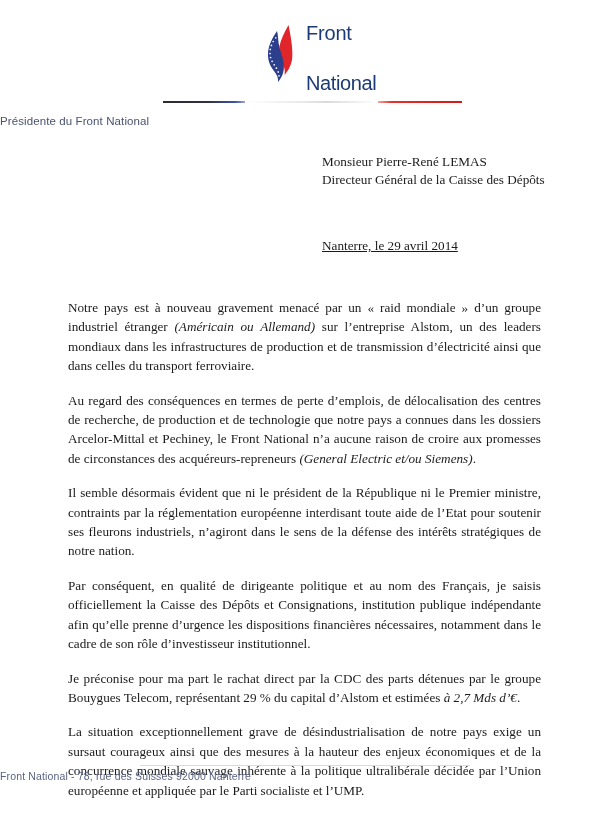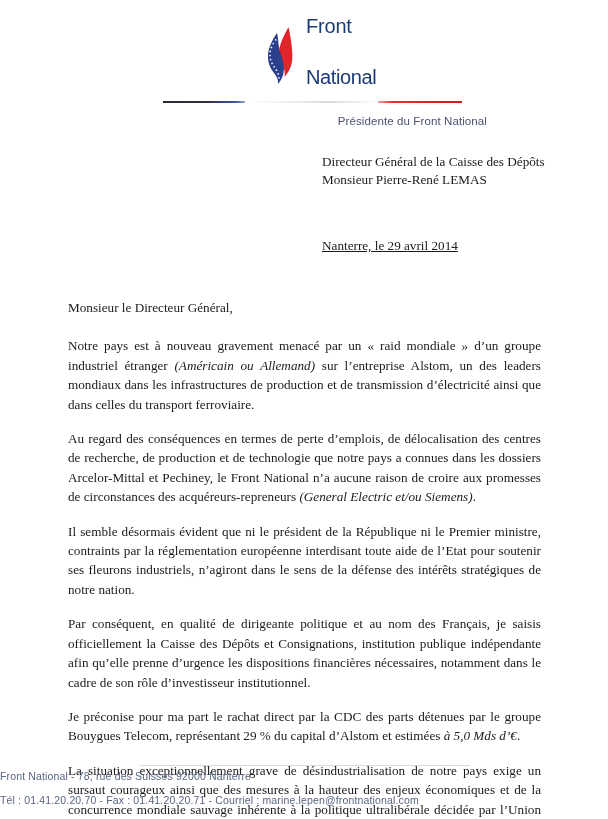--- a/index.html
+++ b/index.html
@@ -22,21 +22,21 @@
     top: 0;
     left: 0;
     width: 608px;
     height: 135px;
   }
   .logo-block {
     position: absolute;
     left: 258px;
     top: 24px;
     display: flex;
-    align-items: flex-end;
+    align-items: flex-start;
     height: 62px;
   }
   .flame {
     position: relative;
     width: 46px;
     height: 60px;
     flex: none;
   }
   .flame svg { display: block; }
   .logo-words {
@@ -89,21 +89,21 @@
     width: 84px;
     height: 2px;
     background: linear-gradient(to right, #f6a3a3 0%, #e8312f 16%, #e3201f 60%, #cf1b1b 100%);
   }
 
   .subtitle {
     position: absolute;
     top: 115px;
     left: 0;
     width: 487px;
-    text-align: right;
+    text-align: left;
     font-family: "Liberation Sans", "DejaVu Sans", sans-serif;
     font-size: 11.5px;
     color: #4a5270;
     letter-spacing: 0.1px;
   }
 
   
   .recipient {
     position: absolute;
     left: 322px;
@@ -203,39 +203,37 @@
   <div class="tricolor">
     <span class="tri-blue"></span>
     <span class="tri-white"></span>
     <span class="tri-red"></span>
   </div>
 
   <div class="subtitle">Présidente du Front National</div>
 </div>
 
 <div class="recipient">
+  <div>Monsieur Pierre-René LEMAS</div>
   <div>Directeur Général de la Caisse des Dépôts</div>
-  <div>Monsieur Pierre-René LEMAS</div>
 </div>
 
 <div class="dateline">Nanterre, le 29 avril 2014</div>
 
 <div class="body-copy">
-  <p class="salutation">Monsieur le Directeur Général,</p>
 
   <p class="para"><span>Notre pays est à nouveau gravement menacé par un « raid mondiale » d’un groupe industriel étranger </span><i>(Américain ou Allemand)</i><span> sur l’entreprise Alstom, un des leaders mondiaux dans les infrastructures de production et de transmission d’électricité ainsi que dans celles du transport ferroviaire.</span></p>
 
   <p class="para"><span>Au regard des conséquences en termes de perte d’emplois, de délocalisation des centres de recherche, de production et de technologie que notre pays a connues dans les dossiers Arcelor-Mittal et Pechiney, le Front National n’a aucune raison de croire aux promesses de circonstances des acquéreurs-repreneurs </span><i>(General Electric et/ou Siemens)</i><span>.</span></p>
 
   <p class="para"><span>Il semble désormais évident que ni le président de la République ni le Premier ministre, contraints par la réglementation européenne interdisant toute aide de l’Etat pour soutenir ses fleurons industriels, n’agiront dans le sens de la défense des intérêts stratégiques de notre nation.</span></p>
 
   <p class="para"><span>Par conséquent, en qualité de dirigeante politique et au nom des Français, je saisis officiellement la Caisse des Dépôts et Consignations, institution publique indépendante afin qu’elle prenne d’urgence les dispositions financières nécessaires, notamment dans le cadre de son rôle d’investisseur institutionnel.</span></p>
 
-  <p class="para"><span>Je préconise pour ma part le rachat direct  par la CDC des parts détenues par le groupe Bouygues Telecom, représentant  29 % du capital d’Alstom et estimées </span><i>à 5,0 Mds d’€</i><span>.</span></p>
+  <p class="para"><span>Je préconise pour ma part le rachat direct  par la CDC des parts détenues par le groupe Bouygues Telecom, représentant  29 % du capital d’Alstom et estimées </span><i>à 2,7 Mds d’€</i><span>.</span></p>
 
   <p class="para"><span>La situation exceptionnellement grave de désindustrialisation de notre pays exige un sursaut courageux ainsi que des mesures à la hauteur des enjeux économiques et de la concurrence mondiale sauvage inhérente à la politique ultralibérale décidée par l’Union européenne et appliquée par le Parti socialiste et l’UMP.</span></p>
 </div>
 
 <div class="footer-rule"></div>
 <div class="footer">
   <div class="footer-line1">Front National - 78, rue des Suisses 92000 Nanterre</div>
-  <div class="footer-line2">Tél : 01.41.20.20.70 - Fax : 01.41.20.20.71 - Courriel : marine.lepen@frontnational.com</div>
 </div>
 
 </body></html>

